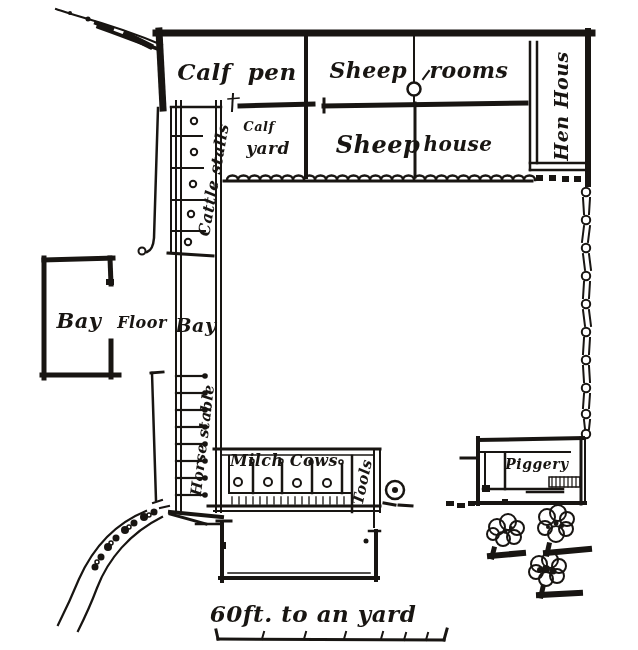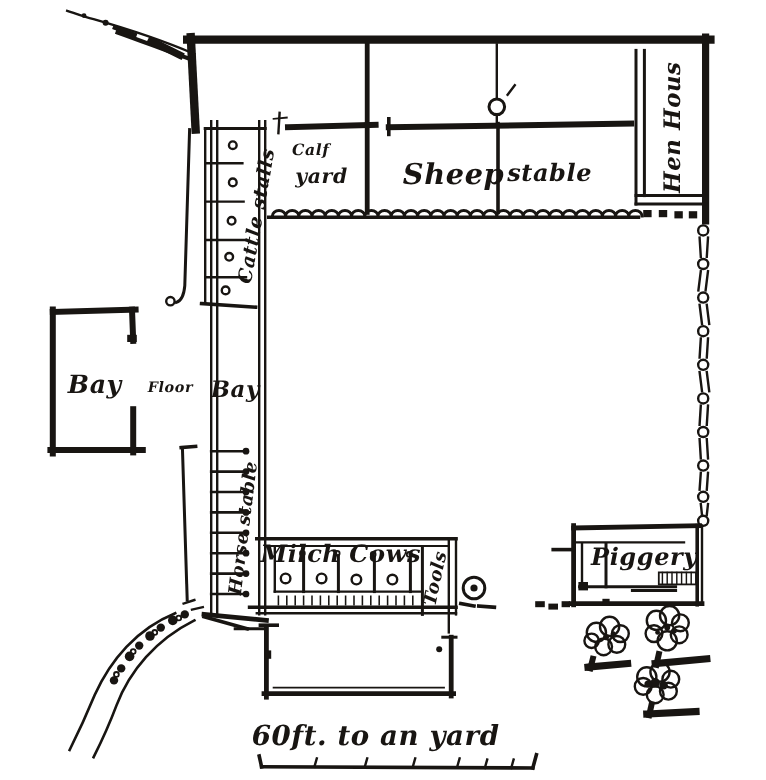--- a/index.html
+++ b/index.html
@@ -290,28 +290,30 @@
 
     <g>
       <path d="M218 639 L444 640" stroke-width="3"></path>
       <path d="M218 639 L216 630" stroke-width="3"></path>
       <path d="M444 640 L447 629" stroke-width="3"></path>
       <path d="M262 639 l2 -7 M304 639 l2 -7 M344 639 l2 -7 M381 639 l2 -7 M404 640 l2 -7 M426 640 l2 -7" stroke-width="2"></path>
     </g>
   </g>
 </svg>
 
+<div class="lbl" style="left:237px;top:71px;font-size:23px;word-spacing:8px">Calf pen</div>
+<div class="lbl" style="left:419px;top:70px;font-size:22px;word-spacing:14px">Sheep rooms</div>
 <div class="lbl" style="left:259px;top:126px;font-size:13px">Calf</div>
 <div class="lbl" style="left:268px;top:148px;font-size:17px">yard</div>
 <div class="lbl" style="left:378px;top:145px;font-size:24px">Sheep</div>
-<div class="lbl" style="left:458px;top:144px;font-size:20px">stable</div>
+<div class="lbl" style="left:458px;top:144px;font-size:20px">house</div>
 <div class="lbl rot90" style="left:561px;top:106px;font-size:19px">Hen Hous</div>
 <div class="lbl rot80" style="left:214px;top:180px;font-size:16px">Cattle stalls</div>
 <div class="lbl" style="left:79px;top:320px;font-size:21px">Bay</div>
-<div class="lbl" style="left:142px;top:323px;font-size:12px">Floor</div>
+<div class="lbl" style="left:142px;top:323px;font-size:16px">Floor</div>
 <div class="lbl" style="left:196px;top:325px;font-size:19px">Bay</div>
 <div class="lbl rot83" style="left:203px;top:440px;font-size:15px">Horse stable</div>
-<div class="lbl" style="left:284px;top:461px;font-size:20px">Milch Cows</div>
+<div class="lbl" style="left:284px;top:461px;font-size:16px">Milch Cows</div>
 <div class="lbl rot78" style="left:363px;top:482px;font-size:15px">Tools</div>
-<div class="lbl" style="left:537px;top:464px;font-size:20px">Piggery</div>
+<div class="lbl" style="left:537px;top:464px;font-size:14px">Piggery</div>
 <div class="lbl" style="left:313px;top:613px;font-size:23px">60ft. to an yard</div>
 
 </div>
 
 </body></html>

